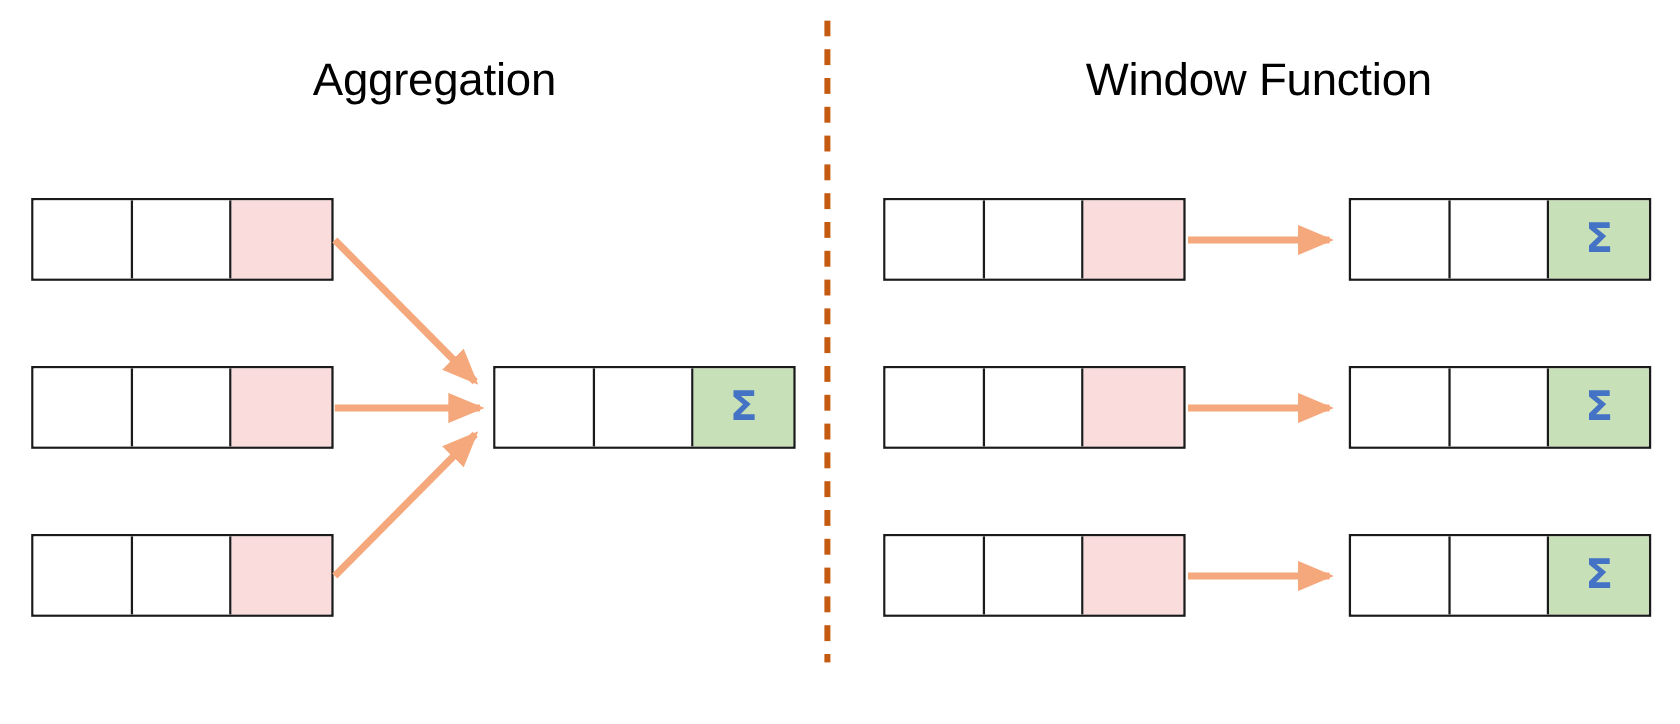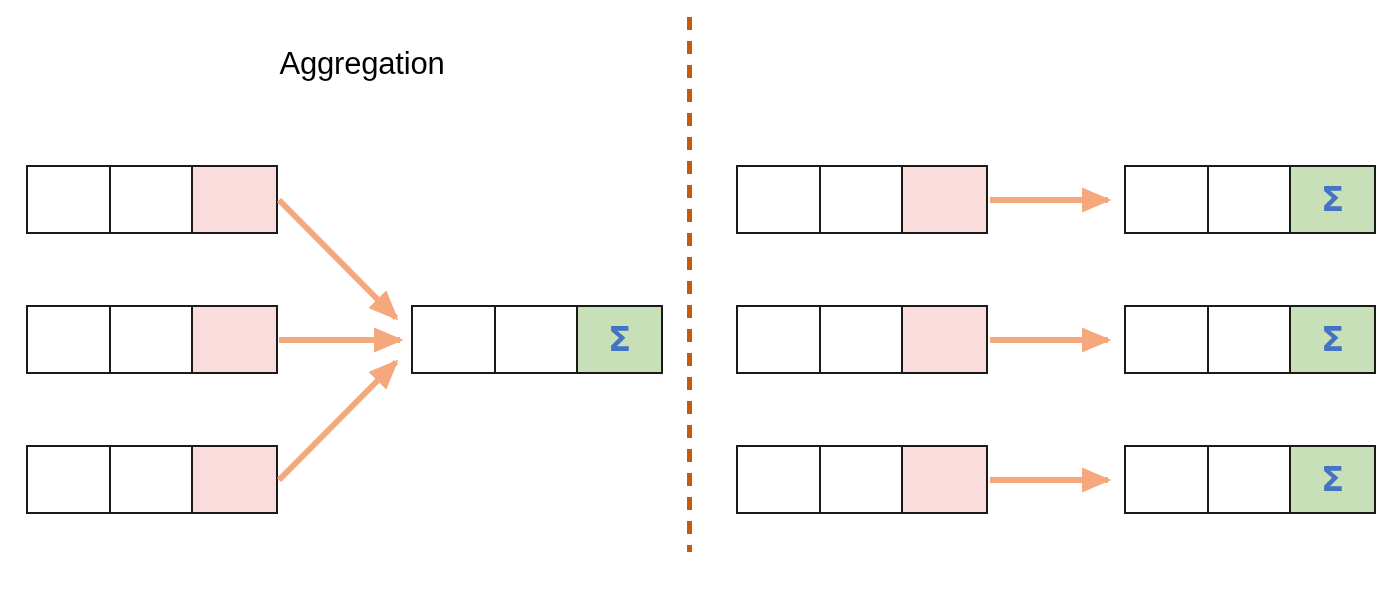--- a/index.html
+++ b/index.html
@@ -13,21 +13,21 @@
   }
   #canvas {
     position: relative;
     width: 1400px;
     height: 603px;
     background: #ffffff;
     overflow: hidden;
   }
   .panel-title {
     position: absolute;
-    font-size: 31px;
+    font-size: 38px;
     font-weight: 400;
     color: #000000;
     white-space: nowrap;
     line-height: 1;
     text-align: center;
     letter-spacing: -0.2px;
   }
   #title-aggregation {
     left: 112px;
     top: 48px;
@@ -105,20 +105,21 @@
     pointer-events: none;
   }
 </style>
 </head>
 <body>
 
 <div id="canvas">
 
   <div class="panel-title" id="title-aggregation">Aggregation</div>
 
+  <div class="panel-title" id="title-window">Window Function</div>
 
   <div id="divider"></div>
 
   <div class="row" style="left:26px; top:165px; width:252px;">
     <div class="cell"></div>
     <div class="cell"></div>
     <div class="cell pink"></div>
   </div>
 
   <div class="row" style="left:26px; top:305px; width:252px;">

